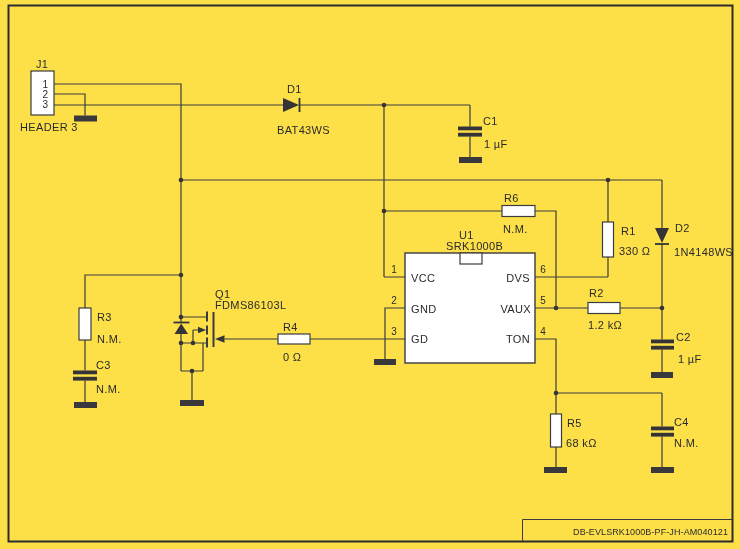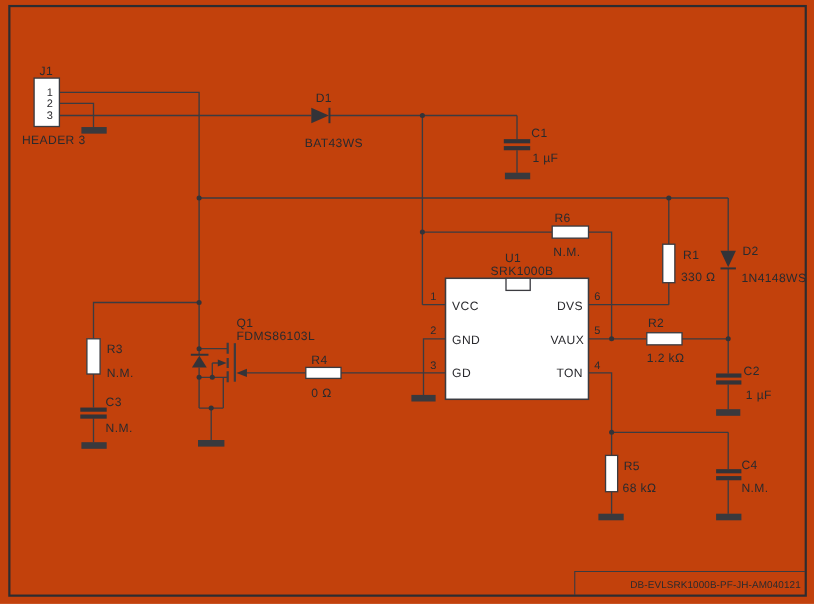--- a/index.html
+++ b/index.html
@@ -1,19 +1,19 @@
 <!DOCTYPE html>
 <html><head>
 <meta charset="utf-8">
 <style>
   html,body { margin:0; padding:0; background:#ffffff; }
   .sheet {
     position:relative;
     width:740px; height:549px;
-    background:#c2410c;
+    background:#fde047;
     font-family:"Liberation Sans", sans-serif;
     overflow:hidden;
     text-align:center;
   }
   svg { display:block; }
   svg text {
     fill:#2a2a2e;
     font-family:"Liberation Sans", sans-serif;
     font-size:11px;
     letter-spacing:0.35px;

